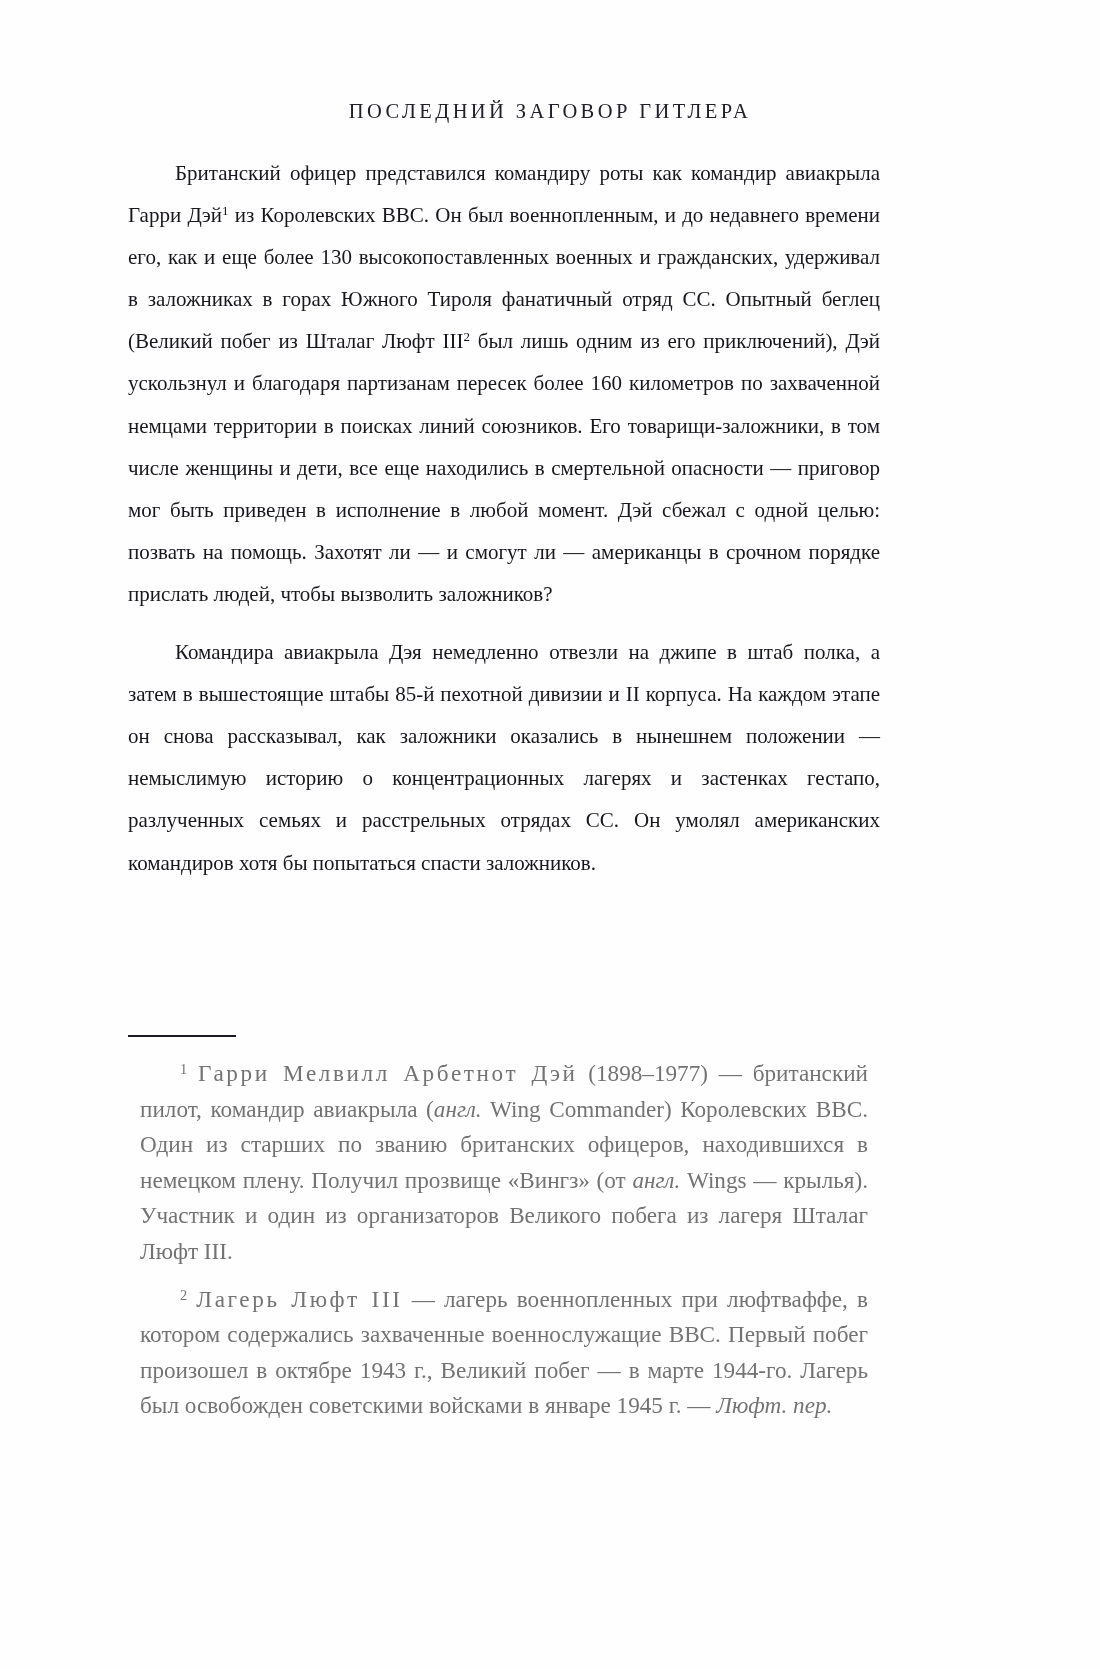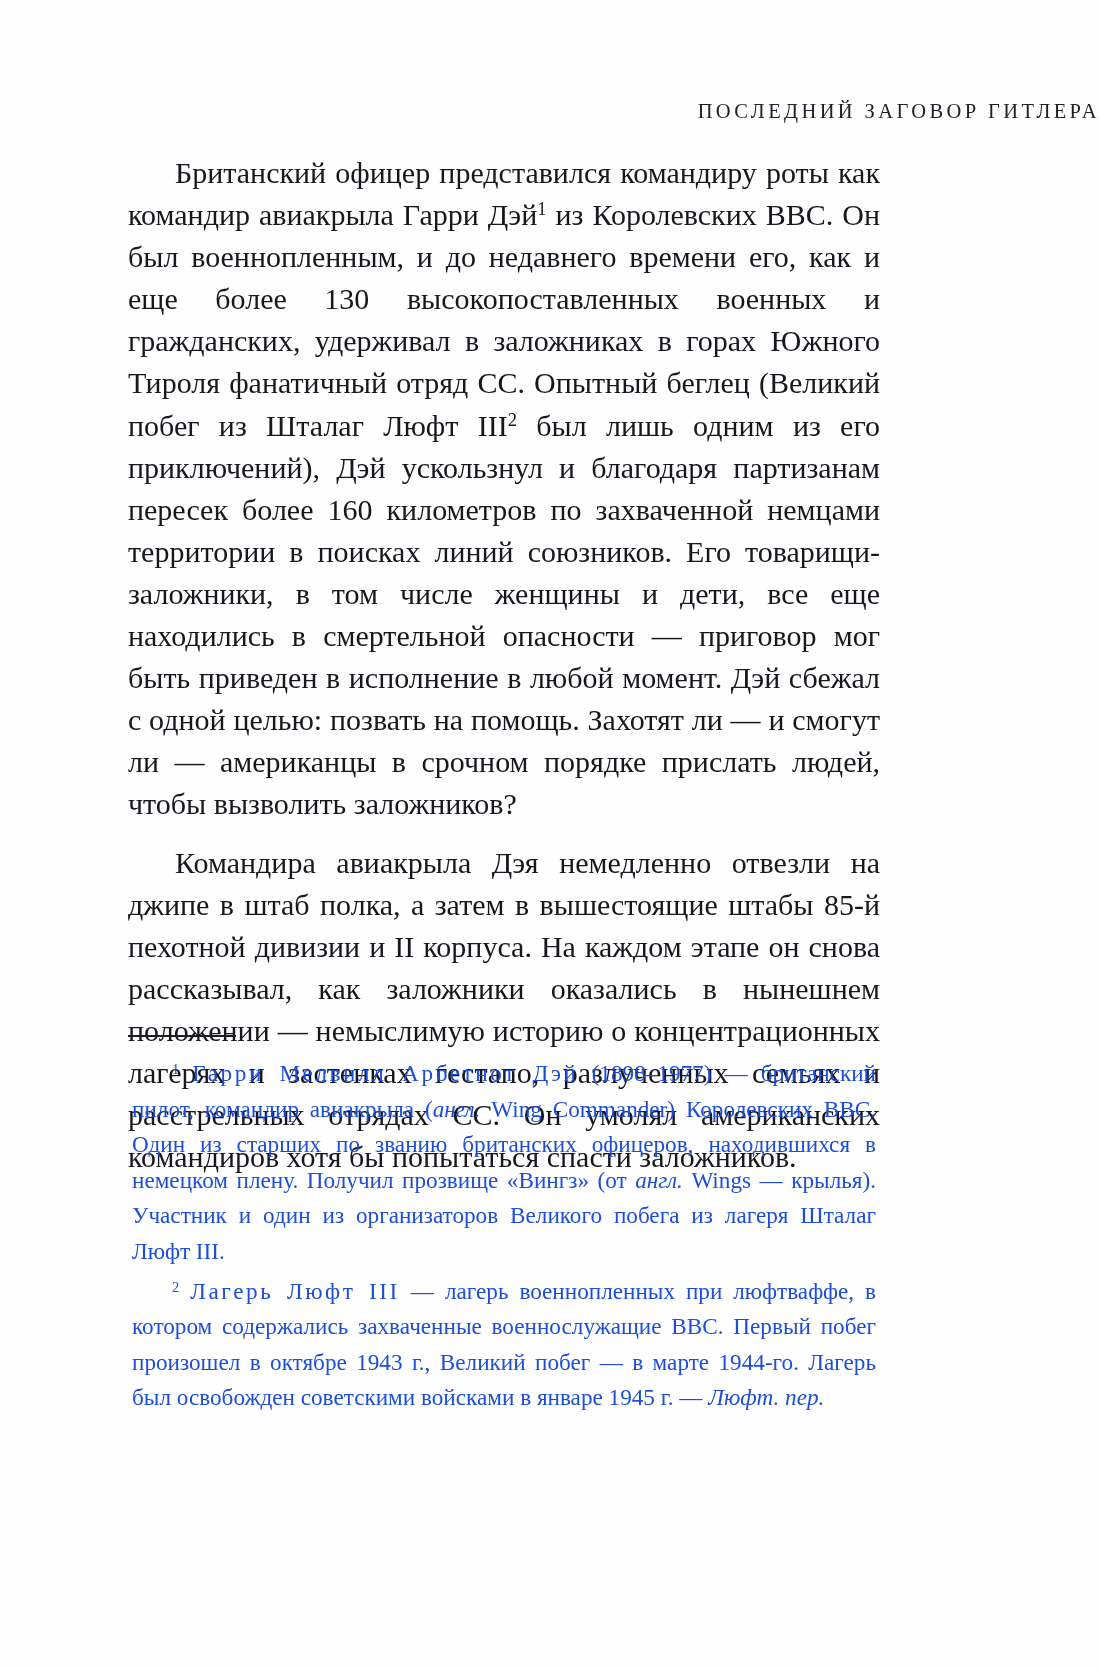--- a/index.html
+++ b/index.html
@@ -23,40 +23,40 @@
     overflow: hidden;
     box-sizing: border-box;
   }
 
   
   .running-head {
     position: absolute;
     top: 100px;
     left: 0;
     width: 1100px;
-    text-align: right;
+    text-align: center;
     font-size: 20.5px;
     letter-spacing: 3.4px;
     color: #20202a;
     text-transform: uppercase;
     font-variant: normal;
     white-space: nowrap;
   }
 
   
   .text-block {
     position: absolute;
     left: 128px;
     top: 152px;
     width: 752px;
   }
 
   p.body-par {
     margin: 0;
-    font-size: 30px;
+    font-size: 21px;
     line-height: 42.1px;
     text-align: justify;
     text-indent: 47px;
     text-justify: inter-word;
     hyphens: manual;
     -webkit-hyphens: manual;
     color: #17171d;
   }
 
   
@@ -77,26 +77,26 @@
   }
 
   .fn-rule {
     width: 108px;
     height: 0;
     border-top: 2.6px solid #1b1b22;
     margin: 0 0 19px 0;
   }
 
   p.footnote {
-    margin: 4px;
+    margin: 12px;
     font-size: 23.2px;
     line-height: 35.6px;
     text-align: justify;
     text-indent: 40px;
-    color: #1d4ed8;
+    color: #737373;
   }
 
   p.footnote + p.footnote { margin-top: 0; }
 
   .spaced {
     letter-spacing: 2.6px;
   }
 
   .ital {
     font-style: italic;

